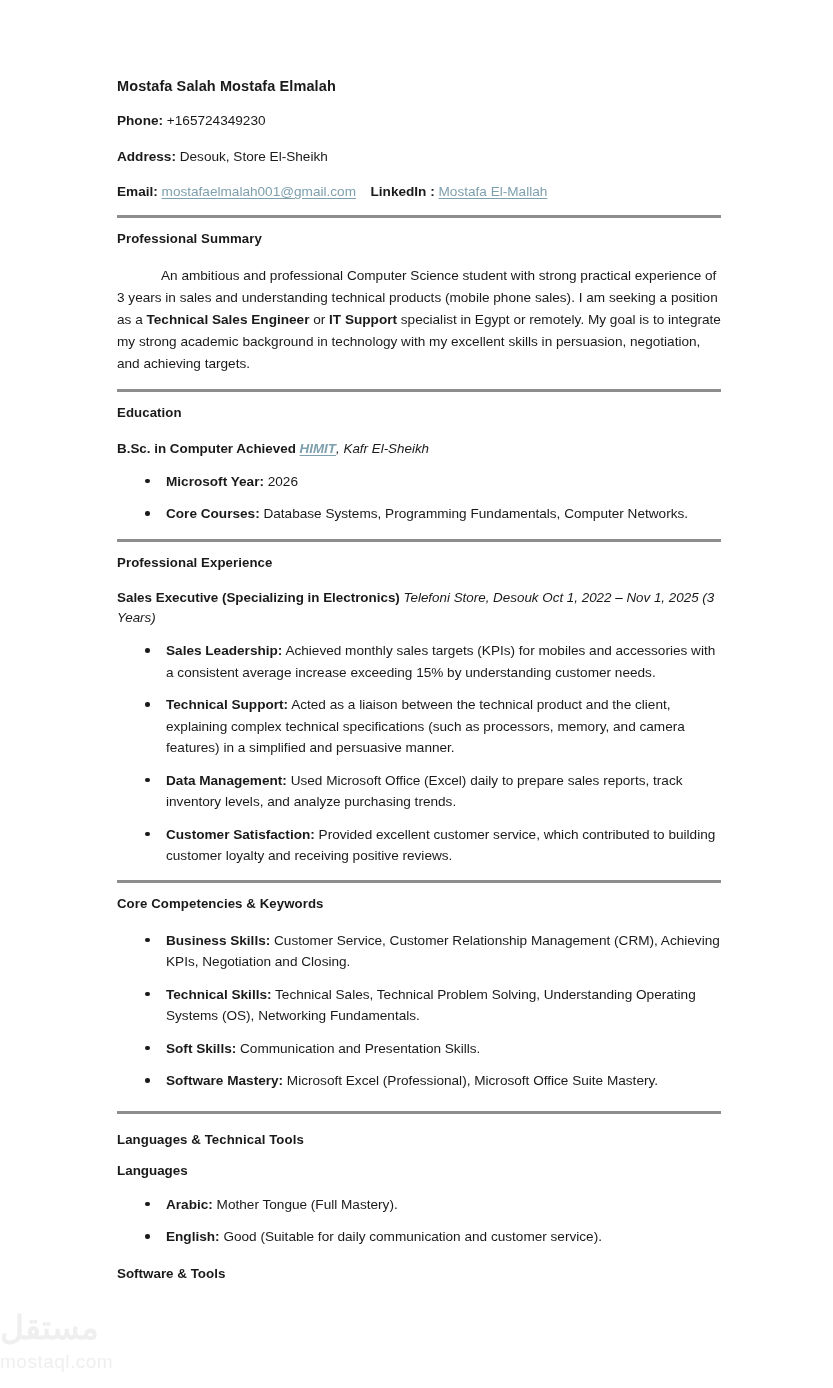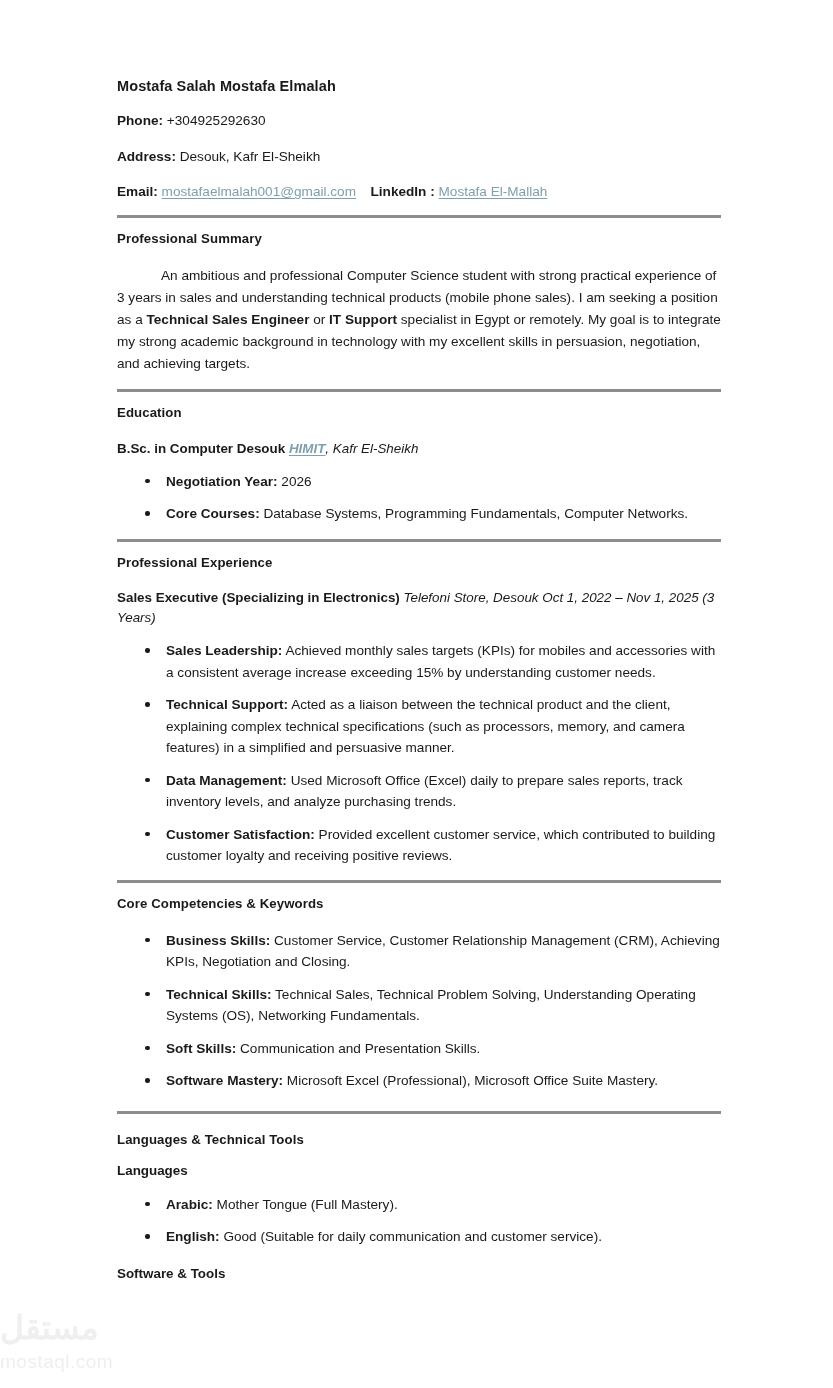--- a/index.html
+++ b/index.html
@@ -136,26 +136,26 @@
 <body>
 
 <div class="page">
   <div class="doc">
 
     <div>
       <h1 class="name">Mostafa Salah Mostafa Elmalah</h1>
 
       <p class="contact-line">
         <span class="lbl">Phone:</span>
-        <span>+304925292630</span>
+        <span>+165724349230</span>
       </p>
 
       <p class="contact-line">
         <span class="lbl">Address:</span>
-        <span>Desouk, Kafr El-Sheikh</span>
+        <span>Desouk, Store El-Sheikh</span>
       </p>
 
       <p class="contact-line">
         <span class="lbl">Email:</span>
         <a class="link" href="#">mostafaelmalah001@gmail.com</a>
         <span class="sep-space"></span>
         <span class="lbl">LinkedIn :</span>
         <a class="link" href="#">Mostafa El-Mallah</a>
       </p>
     </div>
@@ -168,23 +168,23 @@
       <h2 class="sec-title">Professional Summary</h2>
       <p class="body indent"><span>An ambitious and professional Computer Science student with strong practical experience of 3 years in sales and understanding technical products (mobile phone sales). I am seeking a position as a </span><span class="b">Technical Sales Engineer</span><span> or </span><span class="b">IT Support</span><span> specialist in Egypt or remotely. My goal is to integrate my strong academic background in technology with my excellent skills in persuasion, negotiation, and achieving targets.</span></p>
     </section>
 
     <div class="rule-wrap">
       <hr class="rule">
     </div>
 
     <section>
       <h2 class="sec-title">Education</h2>
-      <p class="sub-title"><span>B.Sc. in Computer Desouk</span> <a class="link it" href="#">HIMIT</a><span class="it" style="font-weight:normal">, Kafr El-Sheikh</span></p>
-      <ul class="bullets">
-        <li><span class="b">Negotiation Year:</span><span> 2026</span></li>
+      <p class="sub-title"><span>B.Sc. in Computer Achieved</span> <a class="link it" href="#">HIMIT</a><span class="it" style="font-weight:normal">, Kafr El-Sheikh</span></p>
+      <ul class="bullets">
+        <li><span class="b">Microsoft Year:</span><span> 2026</span></li>
         <li><span class="b">Core Courses:</span><span> Database Systems, Programming Fundamentals, Computer Networks.</span></li>
       </ul>
     </section>
 
     <div class="rule-wrap">
       <hr class="rule">
     </div>
 
     <section>
       <h2 class="sec-title">Professional Experience</h2>

